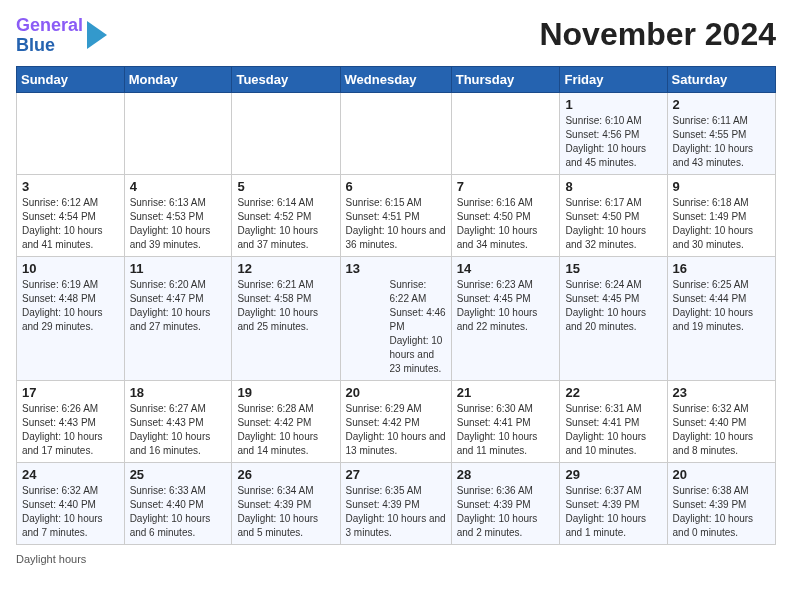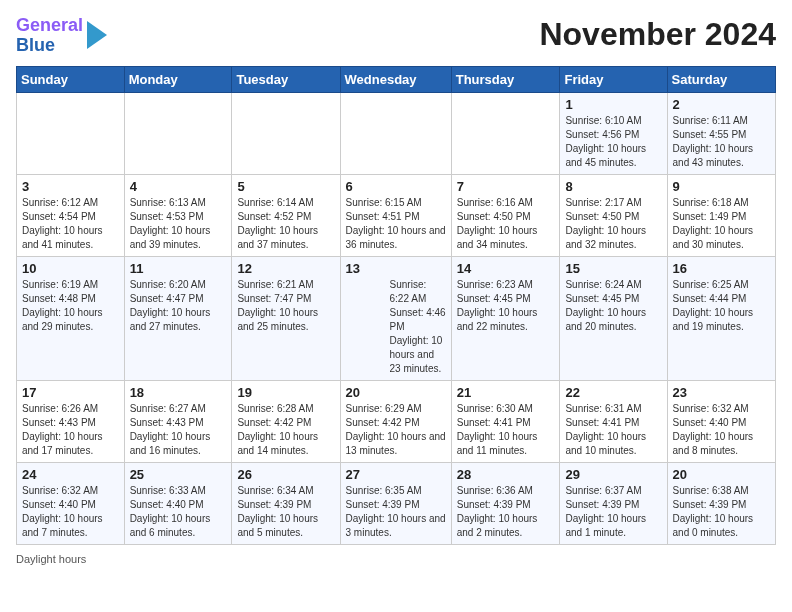--- a/index.html
+++ b/index.html
@@ -175,21 +175,21 @@
 Daylight: 10 hours and 36 minutes.</div>
         </td>
         <td>
           <span class="day-num">7</span>
           <div class="day-info" style="white-space: pre-line;">Sunrise: 6:16 AM
 Sunset: 4:50 PM
 Daylight: 10 hours and 34 minutes.</div>
         </td>
         <td>
           <span class="day-num">8</span>
-          <div class="day-info" style="white-space: pre-line;">Sunrise: 2:17 AM
+          <div class="day-info" style="white-space: pre-line;">Sunrise: 6:17 AM
 Sunset: 4:50 PM
 Daylight: 10 hours and 32 minutes.</div>
         </td>
         <td>
           <span class="day-num">9</span>
           <div class="day-info" style="white-space: pre-line;">Sunrise: 6:18 AM
 Sunset: 1:49 PM
 Daylight: 10 hours and 30 minutes.</div>
         </td>
       </tr>
@@ -202,21 +202,21 @@
         </td>
         <td>
           <span class="day-num">11</span>
           <div class="day-info" style="white-space: pre-line;">Sunrise: 6:20 AM
 Sunset: 4:47 PM
 Daylight: 10 hours and 27 minutes.</div>
         </td>
         <td>
           <span class="day-num">12</span>
           <div class="day-info" style="white-space: pre-line;">Sunrise: 6:21 AM
-Sunset: 7:47 PM
+Sunset: 4:58 PM
 Daylight: 10 hours and 25 minutes.</div>
         </td>
         <td>
           <span class="day-num">13</span>
           <div class="day-info" style="white-space: pre-line; margin-left: 44px;">Sunrise: 6:22 AM
 Sunset: 4:46 PM
 Daylight: 10 hours and 23 minutes.</div>
         </td>
         <td>
           <span class="day-num">14</span>

